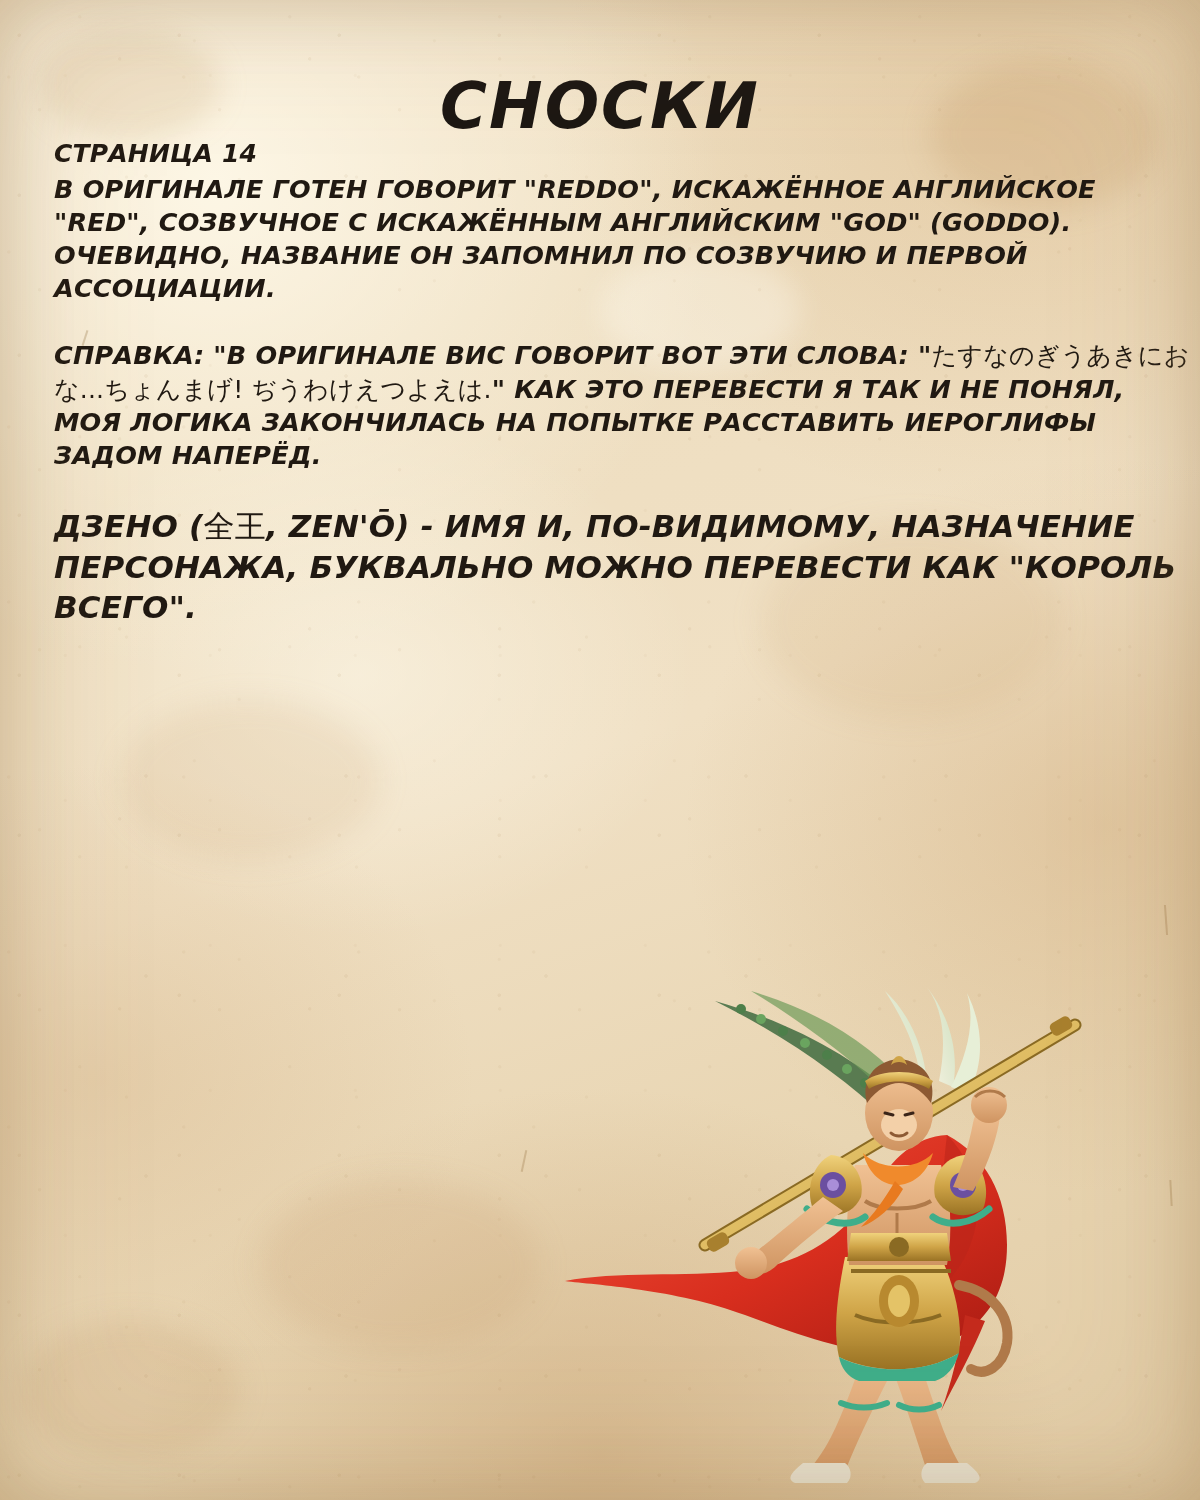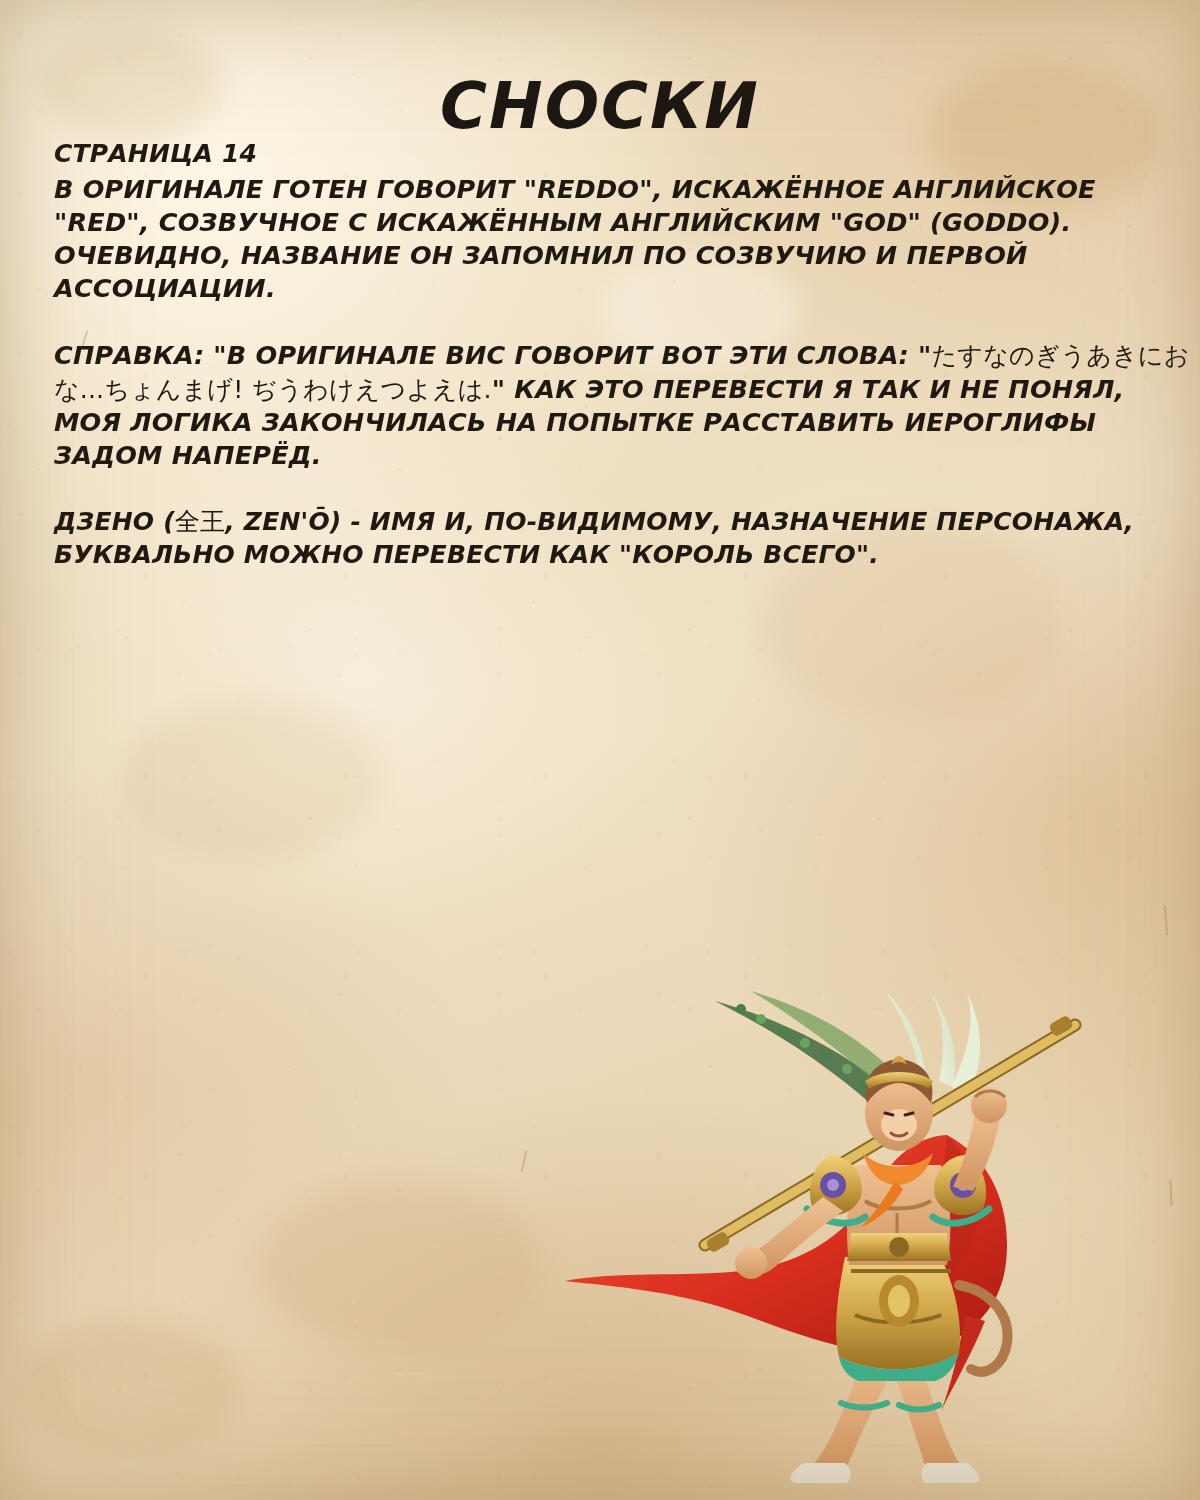--- a/index.html
+++ b/index.html
@@ -116,21 +116,21 @@
     font-weight: bold;
     font-style: italic;
     color: #201912;
     text-transform: uppercase;
     line-height: 1.30;
     letter-spacing: 0.2px;
   }
 
   .note-head { font-size: 25px; margin-bottom: 2px; }
   .note-body { font-size: 25.5px; }
-  .note-extra { font-size: 25px; }
+  .note-extra { font-size: 31px; }
 
   .jp {
     text-transform: none;
     font-style: normal;
     font-weight: normal;
     font-family: "DejaVu Sans", sans-serif;
     font-size: 25px;
   }
   .cjk {
     text-transform: none;

